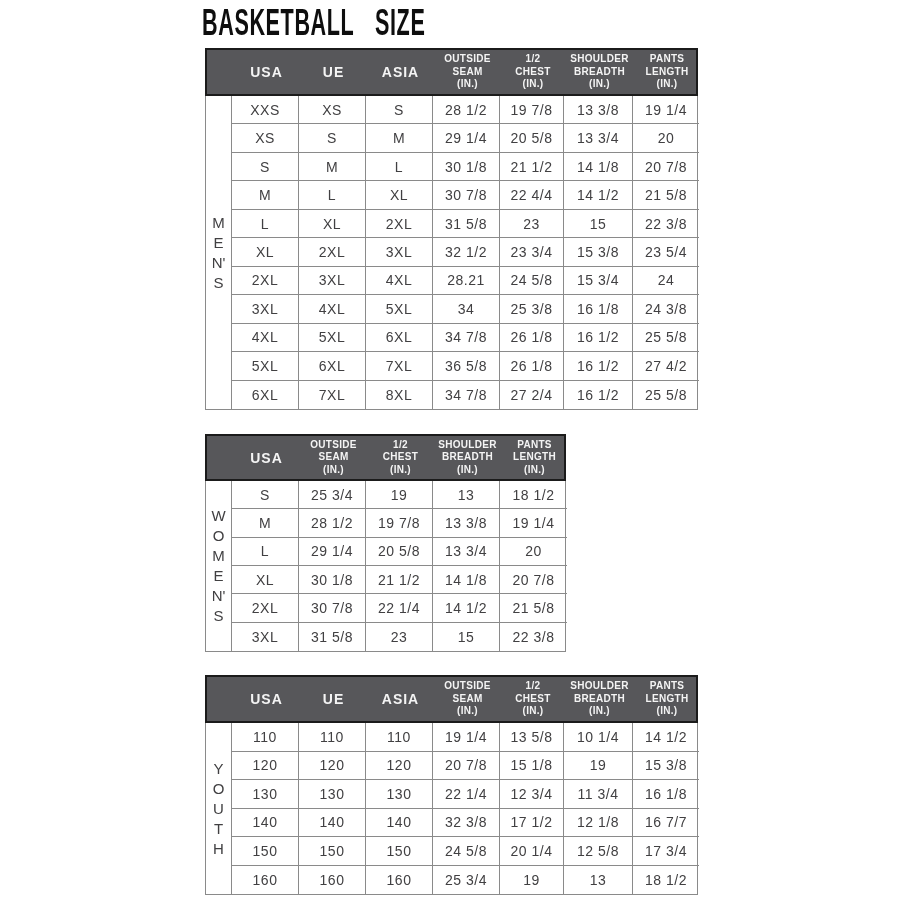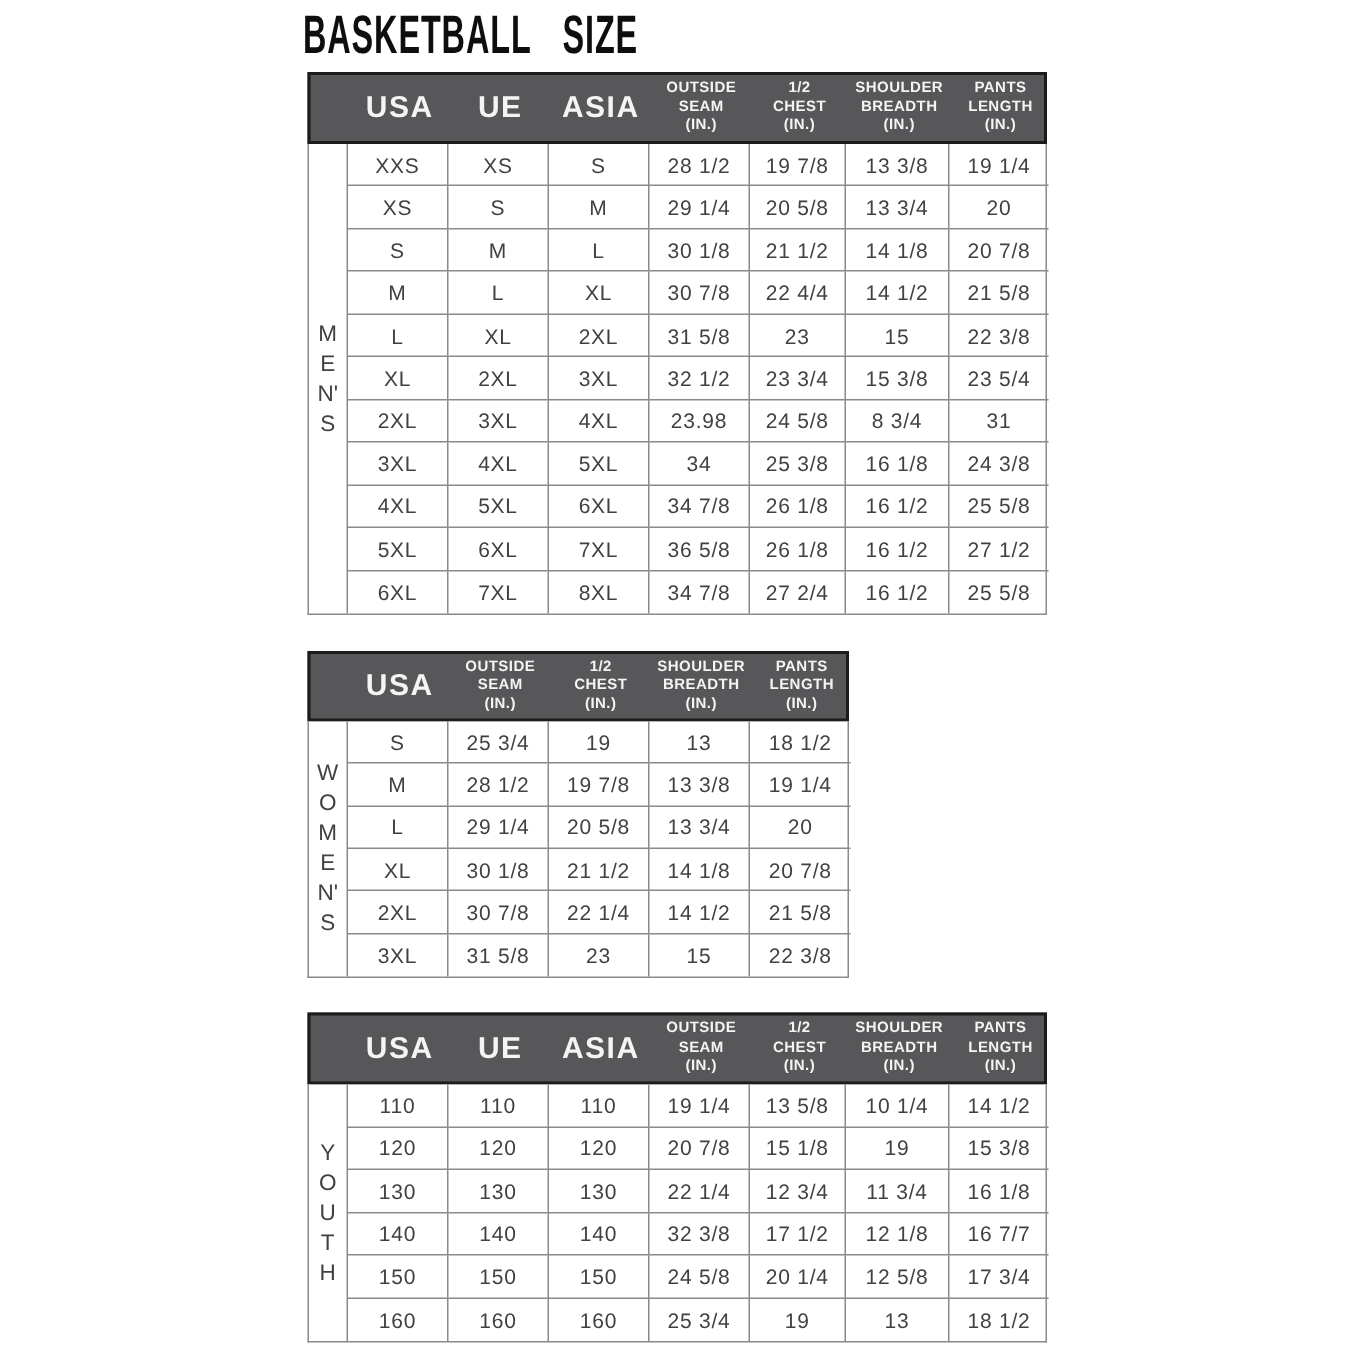--- a/index.html
+++ b/index.html
@@ -38,21 +38,21 @@
     height:48px;
     background:var(--header-bg);
     border:2px solid var(--header-border);
   }
   .hcell{
     display:flex;
     align-items:center;
     justify-content:center;
     color:var(--header-text);
     font-weight:bold;
-    font-size:20px;
+    font-size:14px;
     letter-spacing:1px;
     text-align:center;
   }
   .hcell.small{
     font-size:10px;
     line-height:12.5px;
     letter-spacing:0.3px;
     white-space:pre-line;
   }
   .tbody{
@@ -164,45 +164,45 @@
       <div class="cell">XL</div>
       <div class="cell">2XL</div>
       <div class="cell">3XL</div>
       <div class="cell">32 1/2</div>
       <div class="cell">23 3/4</div>
       <div class="cell">15 3/8</div>
       <div class="cell last-col">23 5/4</div>
       <div class="cell">2XL</div>
       <div class="cell">3XL</div>
       <div class="cell">4XL</div>
-      <div class="cell">23.98</div>
+      <div class="cell">28.21</div>
       <div class="cell">24 5/8</div>
-      <div class="cell">8 3/4</div>
-      <div class="cell last-col">31</div>
+      <div class="cell">15 3/4</div>
+      <div class="cell last-col">24</div>
       <div class="cell">3XL</div>
       <div class="cell">4XL</div>
       <div class="cell">5XL</div>
       <div class="cell">34</div>
       <div class="cell">25 3/8</div>
       <div class="cell">16 1/8</div>
       <div class="cell last-col">24 3/8</div>
       <div class="cell">4XL</div>
       <div class="cell">5XL</div>
       <div class="cell">6XL</div>
       <div class="cell">34 7/8</div>
       <div class="cell">26 1/8</div>
       <div class="cell">16 1/2</div>
       <div class="cell last-col">25 5/8</div>
       <div class="cell">5XL</div>
       <div class="cell">6XL</div>
       <div class="cell">7XL</div>
       <div class="cell">36 5/8</div>
       <div class="cell">26 1/8</div>
       <div class="cell">16 1/2</div>
-      <div class="cell last-col">27 1/2</div>
+      <div class="cell last-col">27 4/2</div>
       <div class="cell last-row">6XL</div>
       <div class="cell last-row">7XL</div>
       <div class="cell last-row">8XL</div>
       <div class="cell last-row">34 7/8</div>
       <div class="cell last-row">27 2/4</div>
       <div class="cell last-row">16 1/2</div>
       <div class="cell last-col last-row">25 5/8</div>
     </div>
 </div>
 

